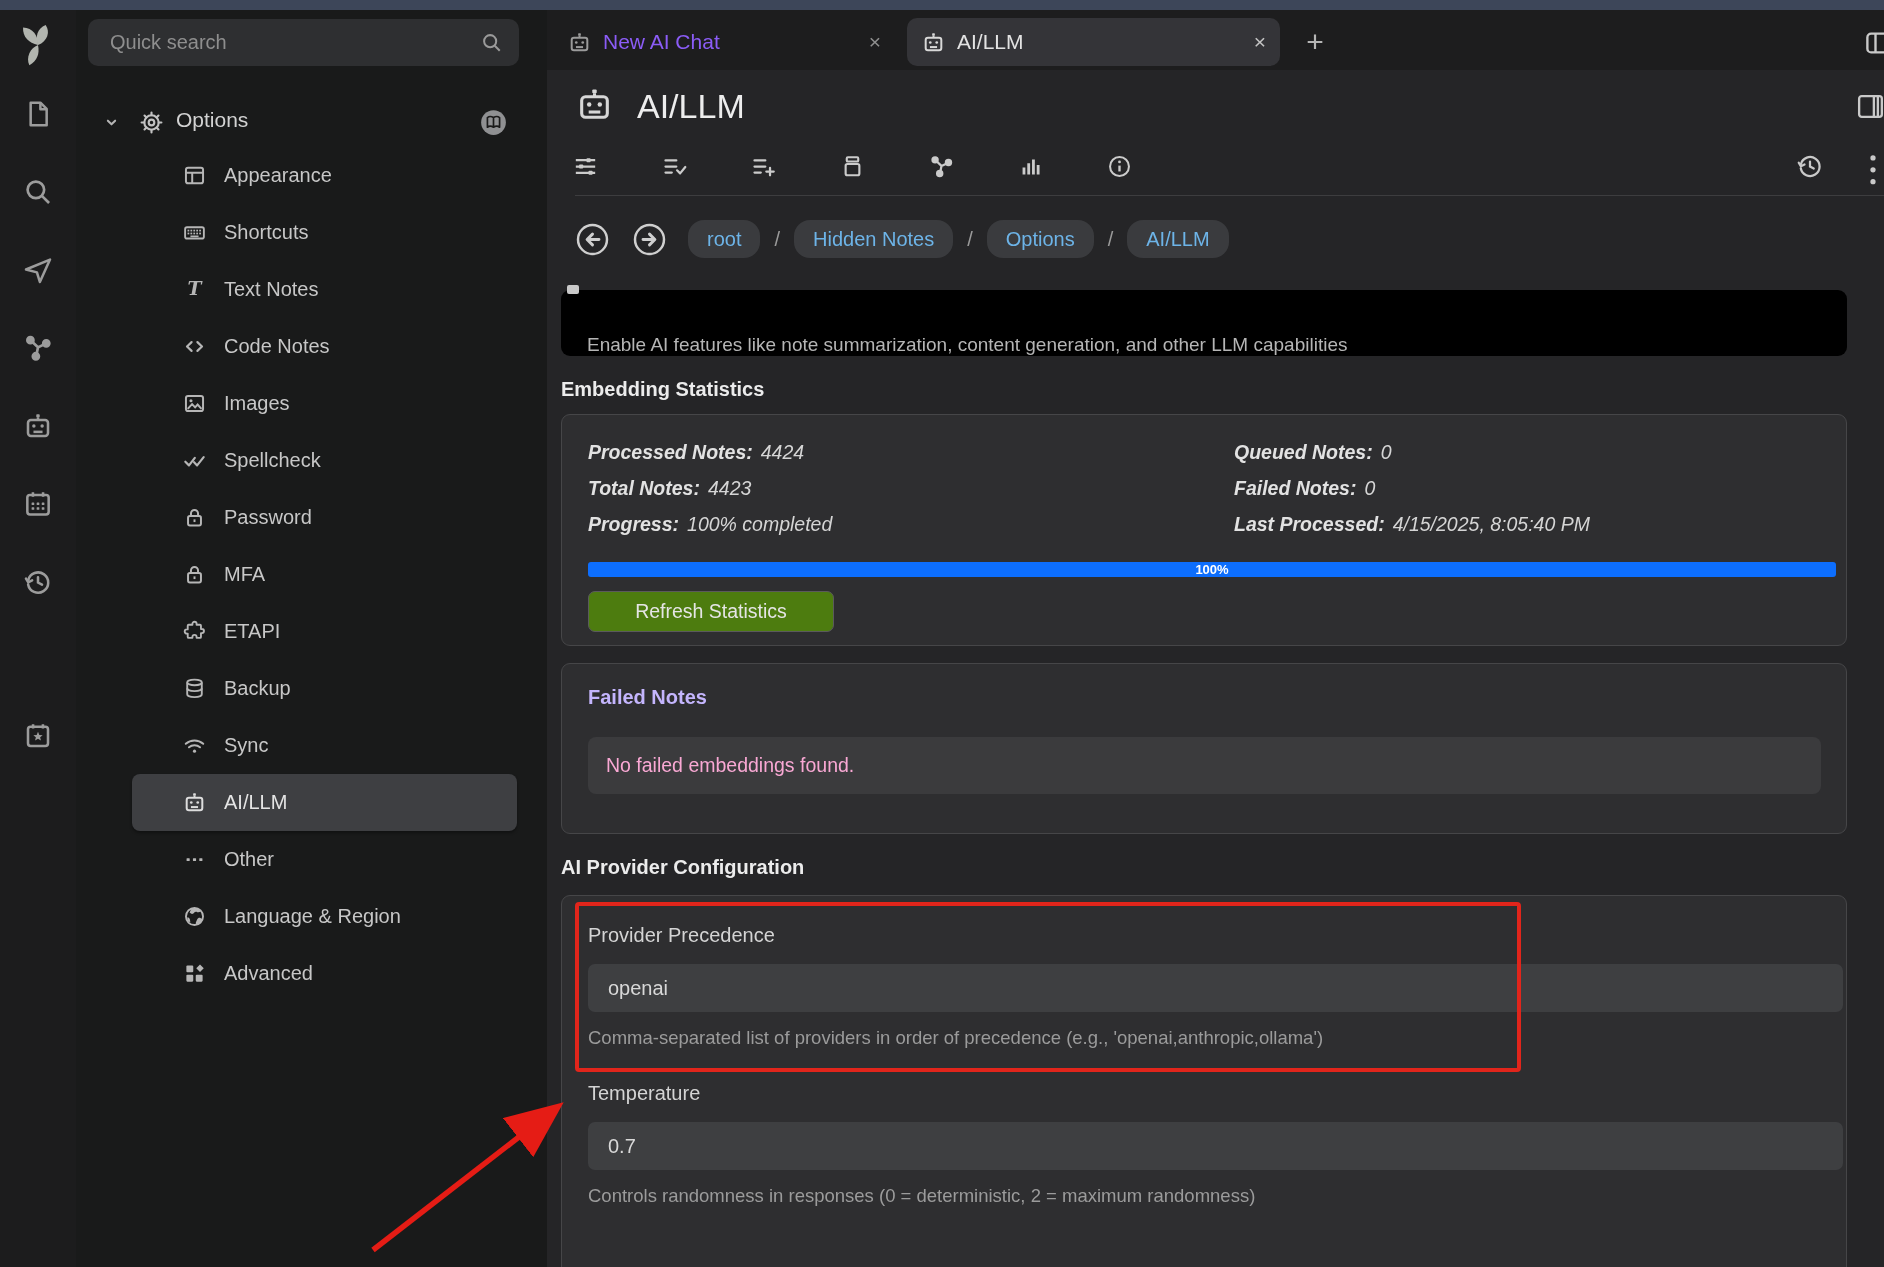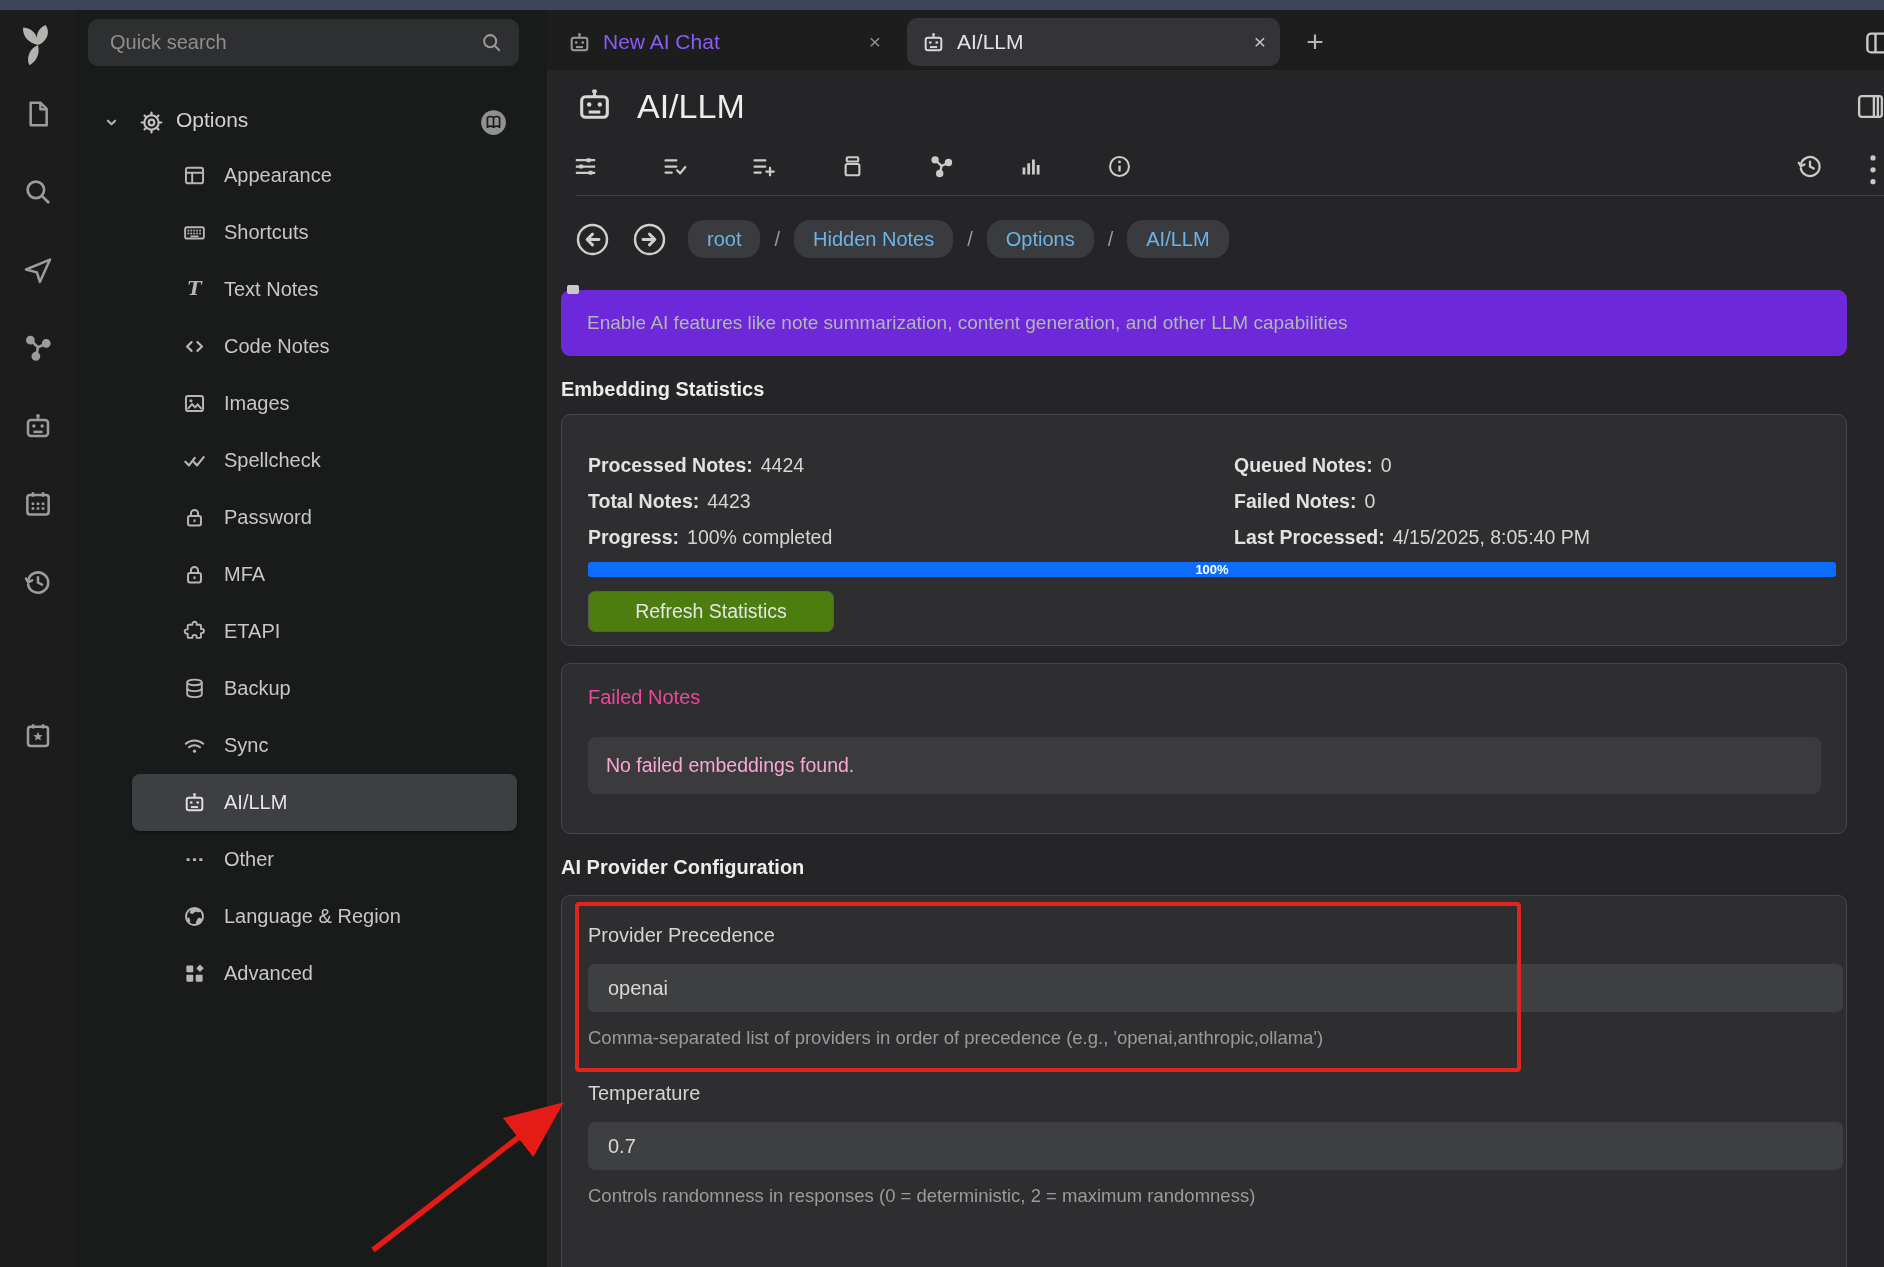--- a/index.html
+++ b/index.html
@@ -70,40 +70,40 @@
 
   .crumbs { position:absolute; left:27px; top:144px; height:50px; display:flex; align-items:center; }
   .nav-circle { width:37px; height:37px; color:#cfcfcf; cursor:pointer; margin-right:20px; }
   .pill { height:38px; background:#3a3b3e; border-radius:16px; padding:0 19px; display:flex; align-items:center;
     font-size:20px; color:#6db4e8; cursor:pointer; white-space:nowrap; }
   .crumb-sep { font-size:20px; color:#9a9a9a; margin:0 14px; }
 
   .content { position:absolute; left:0; right:0; top:200px; bottom:0; overflow:hidden; }
   .cwrap { margin-left:14px; width:1286px; position:relative; }
 
-  .banner { margin-top:20px; height:66px; background:#6d28d9; border-radius:9px; display:flex; align-items:center;
+  .banner { margin-top:20px; height:66px; background:#000000; border-radius:9px; display:flex; align-items:flex-end;
     padding-left:26px; position:relative; }
   .banner-text { font-size:19px; color:#b5b5b5; }
   .scroll-cut { position:absolute; left:6px; top:-5px; width:12px; height:9px; background:#c9c9c9; border-radius:2px; }
 
   .sec-h { margin-top:22px; font-size:20px; font-weight:bold; color:#ececec; }
 
   .panel { background:#2e2e30; border:1px solid #464648; border-radius:9px; }
   .stats-panel { margin-top:13px; height:232px; padding:26px 6px 0 26px; position:relative; }
   .stats-grid { display:grid; grid-template-columns:646px 1fr; grid-auto-flow:column; grid-template-rows:repeat(3,36px); }
-  .stat-line { font-size:19.5px; color:#d5d5d5; display:flex; align-items:flex-end; }
+  .stat-line { font-size:19.5px; color:#d5d5d5; display:flex; align-items:flex-start;font-style:italic; }
   .stat-line b { color:#e2e2e2; margin-right:8px; }
   .pbar { margin-top:13px; height:15px; background:#0d6efd; border-radius:3px; position:relative; width:1248px; }
   .pbar span { position:absolute; left:0; right:0; top:0; text-align:center; font-size:13px; font-weight:bold;
     color:#ffffff; line-height:15px; }
   .refresh-btn { margin-top:14px; width:246px; height:41px; background:#4d7c0f; border:1px solid #5a5a5c;
     border-radius:7px; color:#e5e5e5; font-size:19.5px; font-family:inherit; cursor:pointer; }
 
   .failed-panel { margin-top:17px; height:171px; padding:22px 6px 0 26px; }
-  .failed-h { font-size:20px; font-weight:normal; color:#ec4899; }
+  .failed-h { font-size:20px; font-weight:bold; color:#c4b5fd; }
   .empty-box { margin-top:28px; width:1233px; height:57px; background:#3b3b3d; border-radius:8px;
     display:flex; align-items:center; padding-left:18px; }
   .empty-box span { font-size:19.5px; color:#f9a8d4; }
 
   .provider-panel { margin-top:16px; height:420px; padding:28px 6px 0 26px; position:relative; }
   .red-box { position:absolute; left:13px; top:6px; width:946px; height:170px; border:4px solid #e1251b;
     border-radius:4px; pointer-events:none; z-index:5; }
   .field-label { font-size:20px; color:#d4d4d4; }
   .opt-input { display:block; margin-top:17px; width:1255px; height:48px; background:#3e3f41; border:none;
     border-radius:7px; color:#d8d8d8; font-size:20px; padding:0 20px; font-family:inherit; outline:none; }

